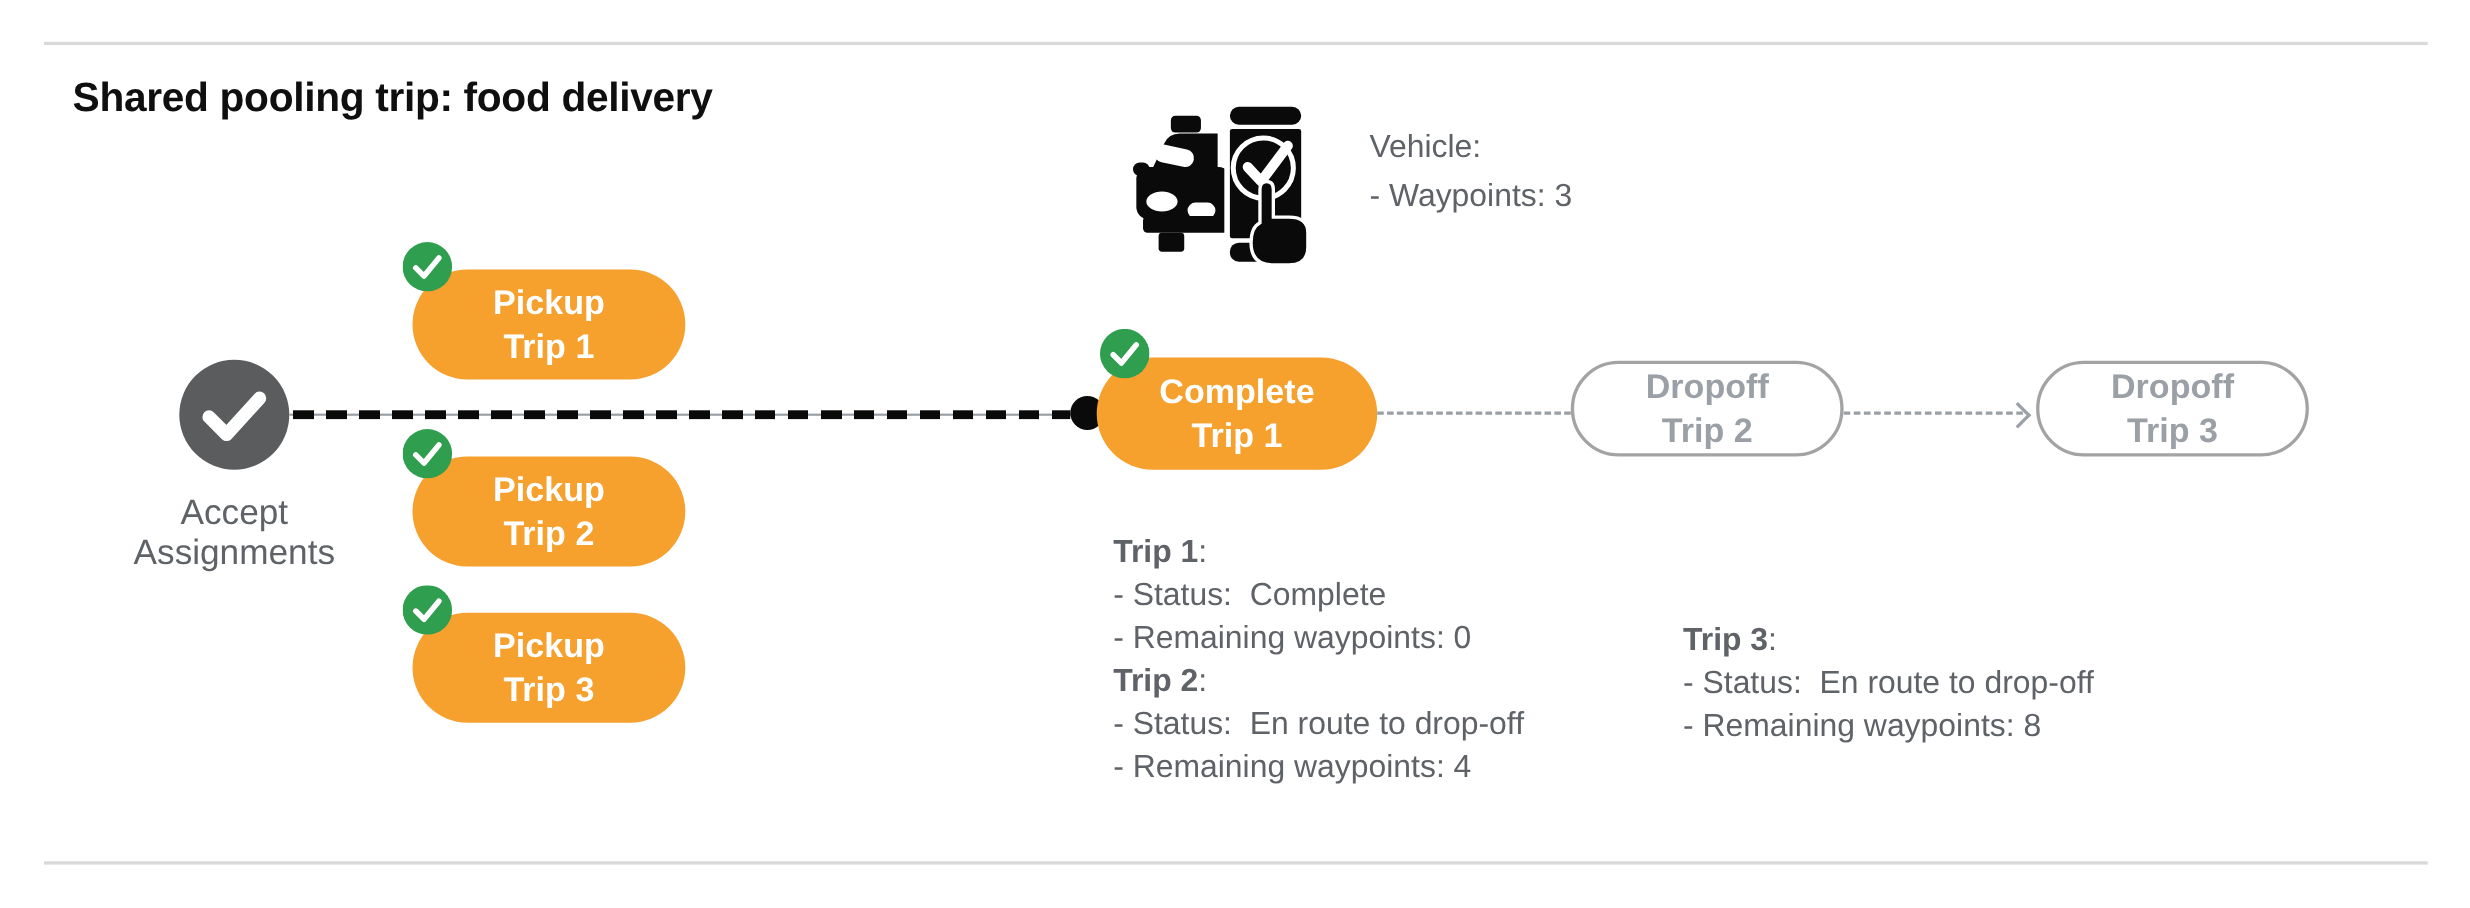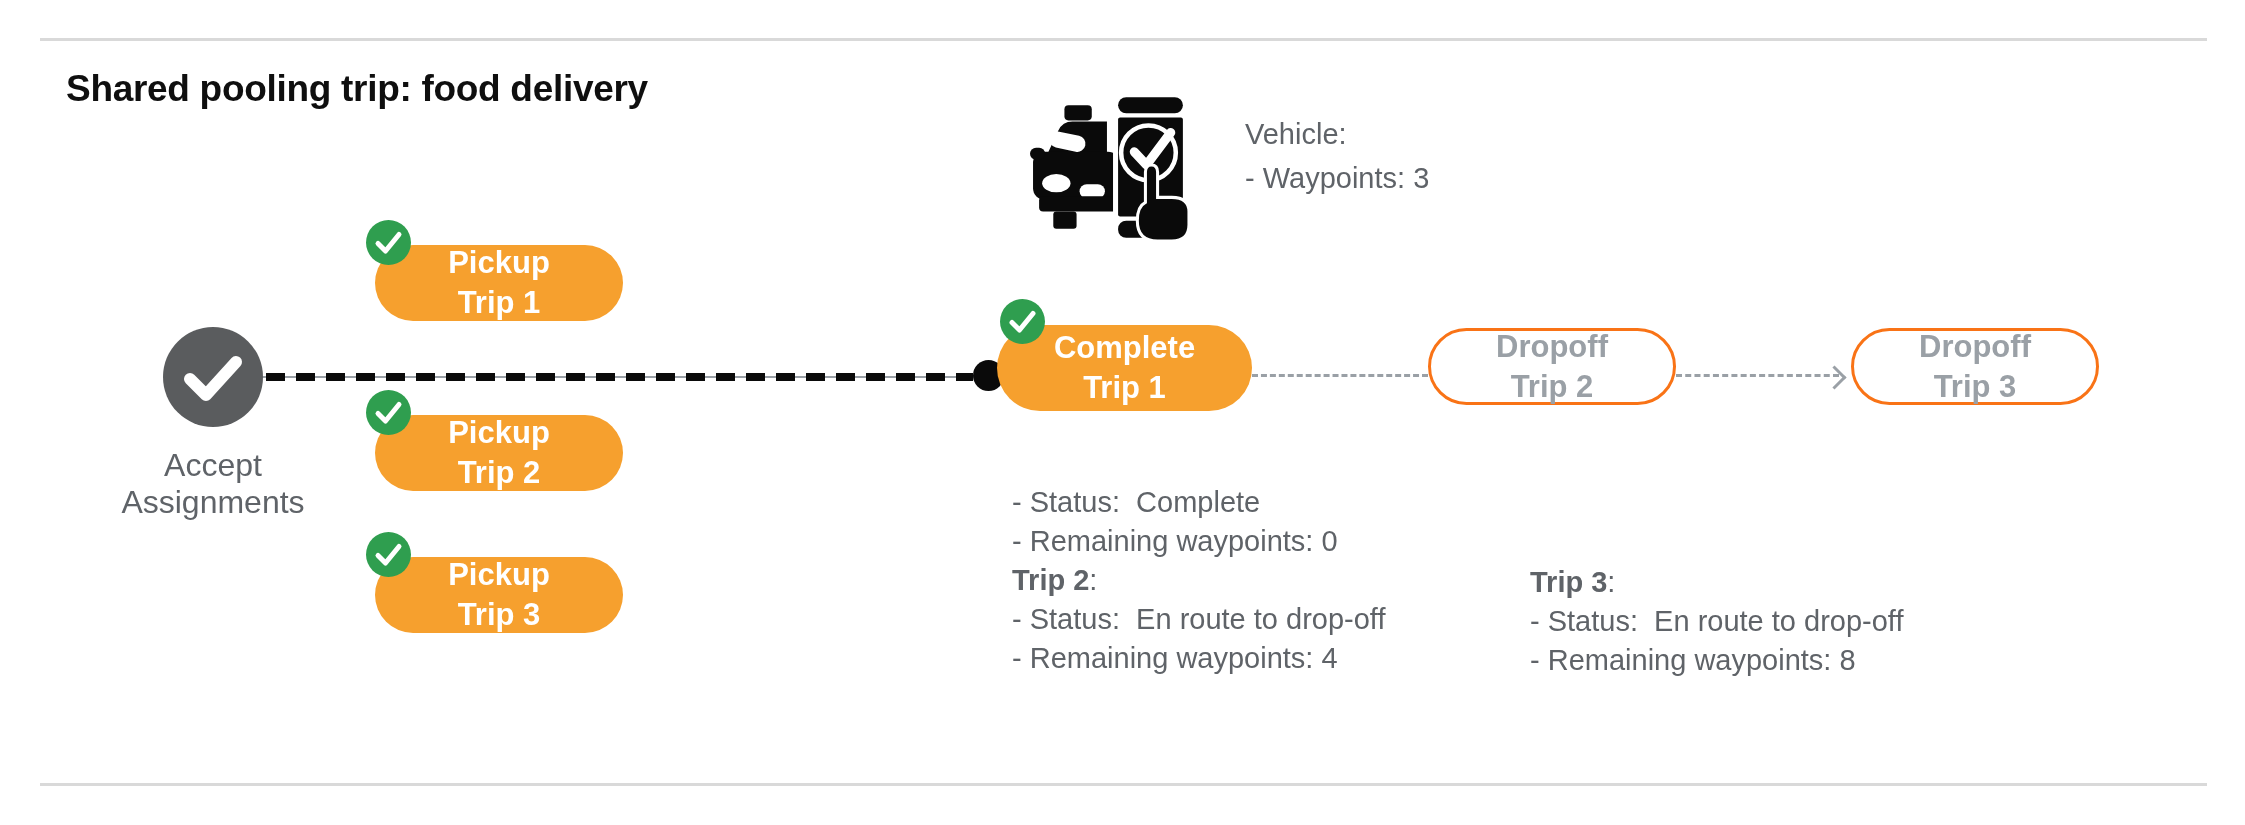--- a/index.html
+++ b/index.html
@@ -41,25 +41,25 @@
     background:repeating-linear-gradient(90deg,#0a0a0a 0 19px,transparent 19px 30px);
   }
   .route-dot { position:absolute; left:973px; top:360px; width:31px; height:31px; background:#0a0a0a; border-radius:50%; }
 
   
   .pill {
     position:absolute; border-radius:52px;
     display:flex; flex-direction:column; align-items:center; justify-content:center;
     font-size:31px; font-weight:bold; line-height:40px; text-align:center;
   }
-  .pill.orange { background:#F6A02E; color:#ffffff; width:248px; height:76px; }
-  .pill.orange.complete { left:997px; top:325px; width:255px; height:86px; }
+  .pill.orange { background:#F6A02E; color:#ffffff; width:248px; height:100px; }
+  .pill.orange.complete { left:997px; top:325px; width:255px; height:102px; }
   .pill.outline {
-    background:#ffffff; color:#9AA0A6; border:3px solid #f97316;
-    width:248px; height:77px; box-sizing:border-box;
+    background:#ffffff; color:#9AA0A6; border:3px solid #a3a3a3;
+    width:248px; height:87px; box-sizing:border-box;
   }
   .p1 { left:375px; top:245px; }
   .p2 { left:375px; top:415px; }
   .p3 { left:375px; top:557px; }
   .d2 { left:1428px; top:328px; }
   .d3 { left:1851px; top:328px; }
 
   .badge { position:absolute; width:45px; height:45px; z-index:5; }
   .b1 { left:366px; top:220px; }
   .b2 { left:366px; top:390px; }
@@ -180,20 +180,21 @@
   <div class="pill outline d2">
     <div>Dropoff</div>
     <div>Trip 2</div>
   </div>
   <div class="pill outline d3">
     <div>Dropoff</div>
     <div>Trip 3</div>
   </div>
 
   <div class="status-block sb1">
+    <div class="line"><span class="b">Trip 1</span><span>:</span></div>
     <div class="line">- Status:  Complete</div>
     <div class="line">- Remaining waypoints: 0</div>
     <div class="line"><span class="b">Trip 2</span><span>:</span></div>
     <div class="line">- Status:  En route to drop-off</div>
     <div class="line">- Remaining waypoints: 4</div>
   </div>
 
   <div class="status-block sb2">
     <div class="line"><span class="b">Trip 3</span><span>:</span></div>
     <div class="line">- Status:  En route to drop-off</div>

